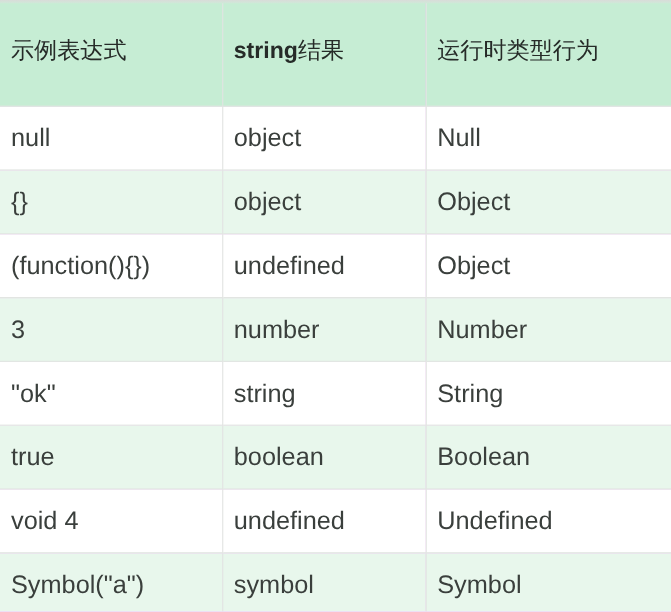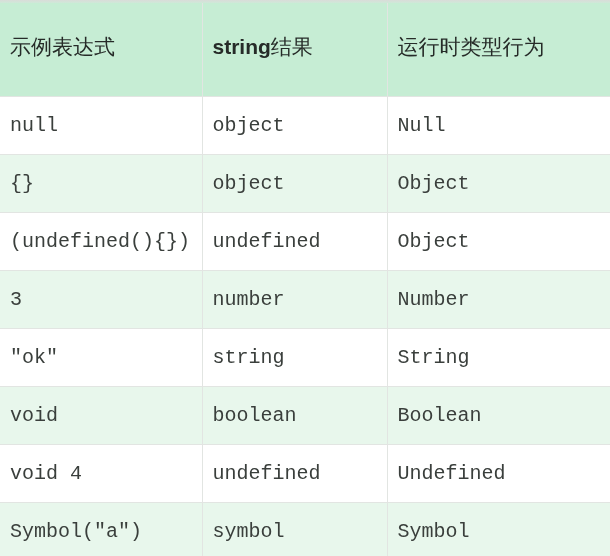--- a/index.html
+++ b/index.html
@@ -67,24 +67,23 @@
     line-height: 1.33;
     border-bottom: 1px solid #d3e5d8;
   }
 
   thead th .bold-run {
     font-weight: bold;
   }
 
   tbody td {
     height: 57px;
-    font-size: 20px;
+    font-size: 23px;
     color: #3a3f3c;
     white-space: nowrap;
-    font-family: Liberation Mono, monospace;
   }
 
   tbody tr.odd td  { background: #ffffff; }
   tbody tr.even td { background: #e8f7ec; }
 </style>
 </head>
 <body>
 
 <div id="viewport">
 
@@ -110,36 +109,36 @@
         <td>null</td>
         <td>object</td>
         <td>Null</td>
       </tr>
       <tr class="even">
         <td>{}</td>
         <td>object</td>
         <td>Object</td>
       </tr>
       <tr class="odd">
-        <td>(undefined(){})</td>
+        <td>(function(){})</td>
         <td>undefined</td>
         <td>Object</td>
       </tr>
       <tr class="even">
         <td>3</td>
         <td>number</td>
         <td>Number</td>
       </tr>
       <tr class="odd">
         <td>"ok"</td>
         <td>string</td>
         <td>String</td>
       </tr>
       <tr class="even">
-        <td>void</td>
+        <td>true</td>
         <td>boolean</td>
         <td>Boolean</td>
       </tr>
       <tr class="odd">
         <td>void 4</td>
         <td>undefined</td>
         <td>Undefined</td>
       </tr>
       <tr class="even">
         <td>Symbol("a")</td>

